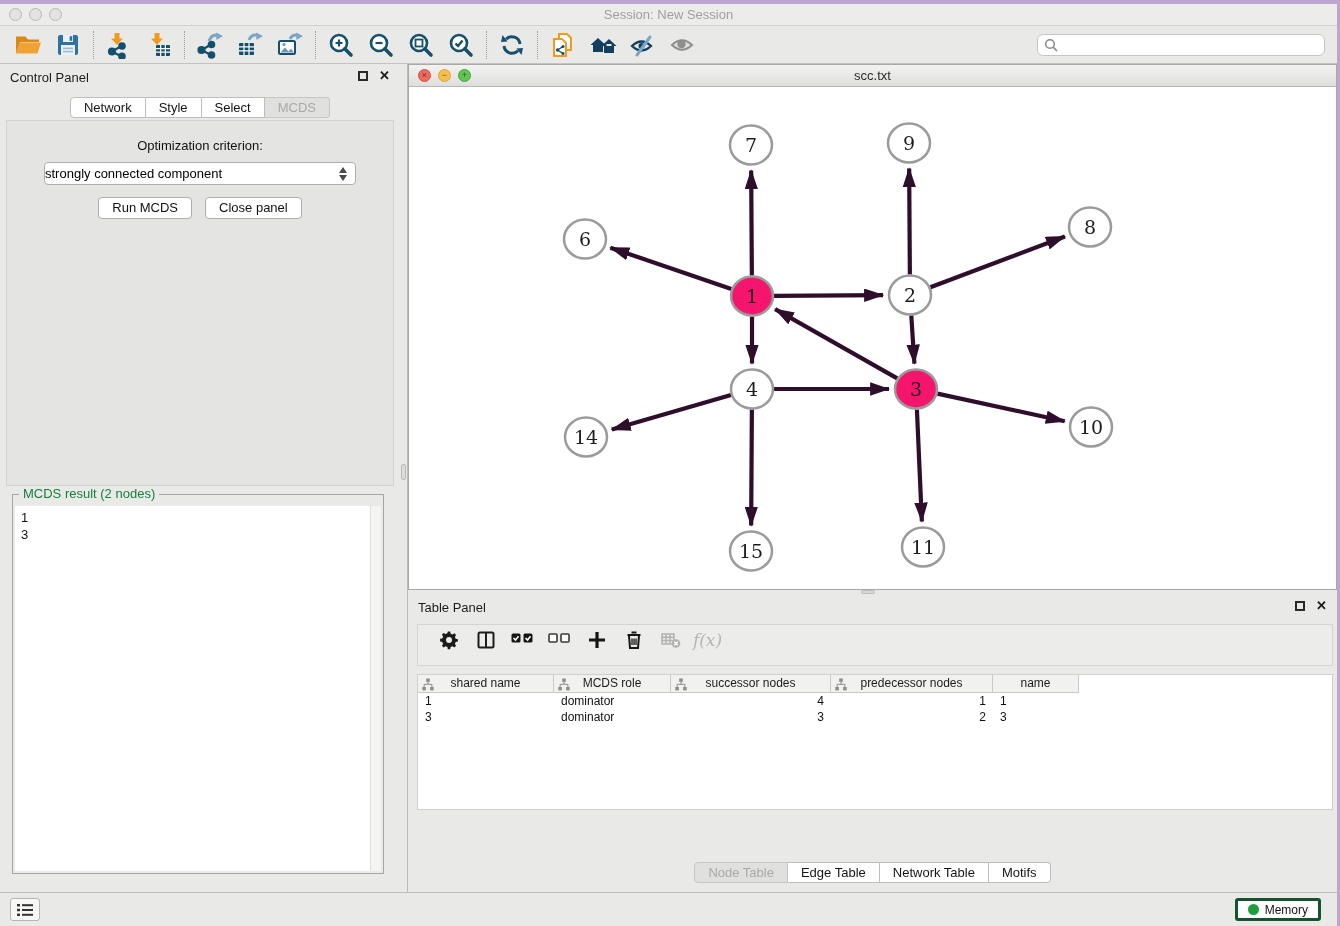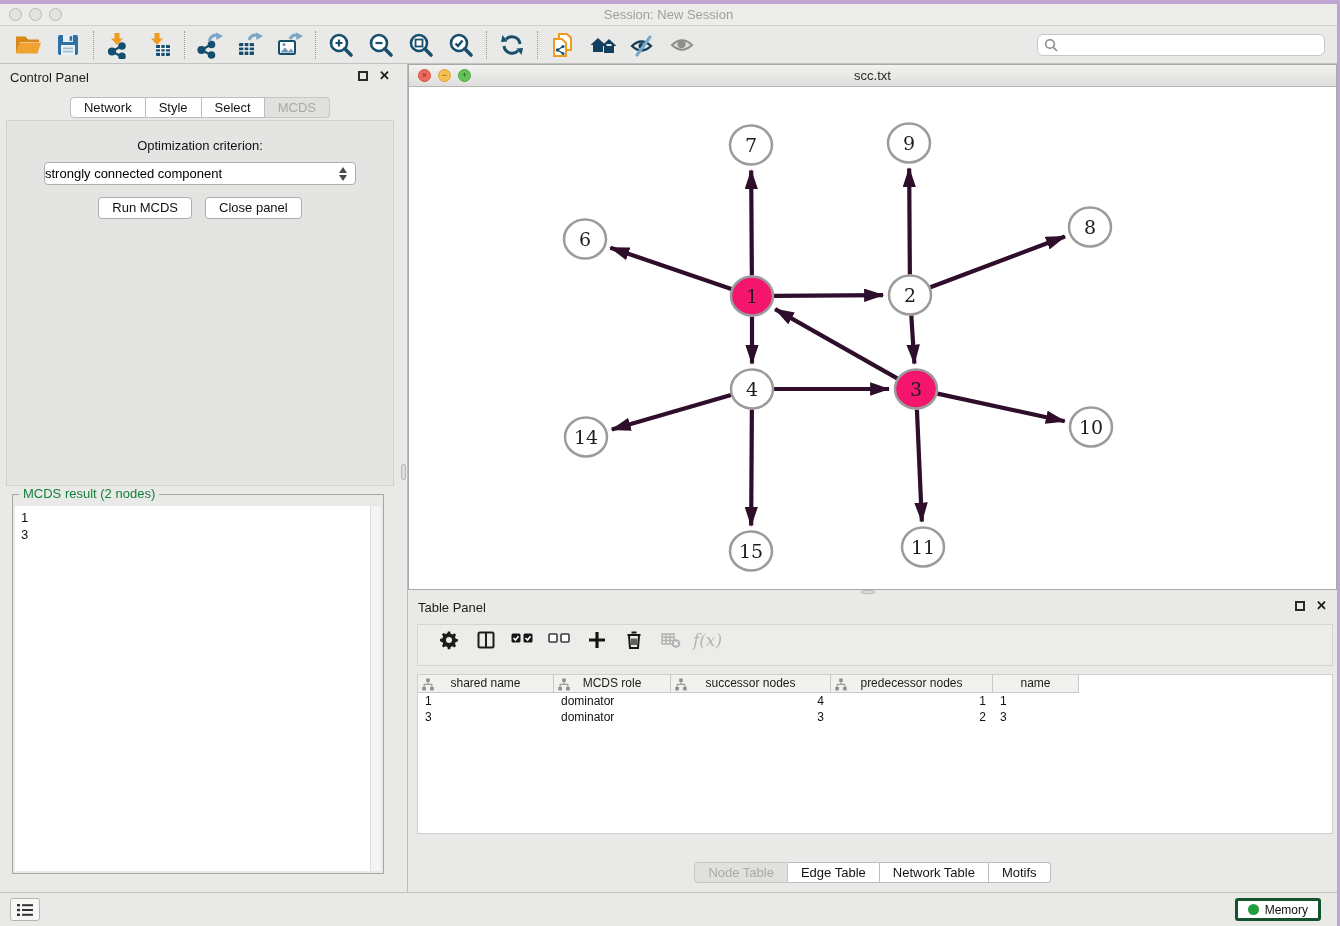--- a/index.html
+++ b/index.html
@@ -69,21 +69,21 @@
 
   .h-splitter { height:4px; background:#e9e9e7; position:relative; }
   .h-handle { position:absolute; left:453px; top:0; width:14px; height:4px; background:#d9d9d7; border:1px solid #bcbcba; border-radius:2px; }
 
   
   .table-panel { height:298px; background:#e9e9e7; position:relative; }
   .tp-toolbar { position:absolute; left:9px; top:30px; width:916px; height:42px; background:#ececea; border:1px solid #d4d4d2; display:flex; align-items:center; padding-left:12px; }
   .ticon { width:37px; height:30px; display:flex; align-items:flex-start; justify-content:center; cursor:default; }
   .fx-label { font-style:italic; font-family:"DejaVu Serif",serif; font-size:17px; color:#b5b5b3; }
 
-  .node-table { position:absolute; left:9px; top:80px; width:916px; height:160px; background:#fff; border:1px solid #d0d0ce; overflow:hidden; }
+  .node-table { position:absolute; left:9px; top:80px; width:916px; height:136px; background:#fff; border:1px solid #d0d0ce; overflow:hidden; }
   .thead { display:flex; height:18px; }
   .th { height:18px; background:#f1f1ef; border-right:1px solid #c9c9c7; border-bottom:1px solid #c9c9c7; position:relative; font-size:12px; color:#1b1b19; text-align:center; line-height:17px; }
   .th .fork { position:absolute; left:4px; top:3px; }
   .tr { display:flex; height:16px; }
   .td { font-size:12px; line-height:16px; padding:0 7px; color:#111; white-space:nowrap; overflow:hidden; }
 
   .tp-tabs { position:absolute; left:0; right:0; top:268px; display:flex; justify-content:center; }
 
   
   .statusbar { height:34px; border-top:1px solid #c0c0be; background:#e9e9e7; position:relative; }

